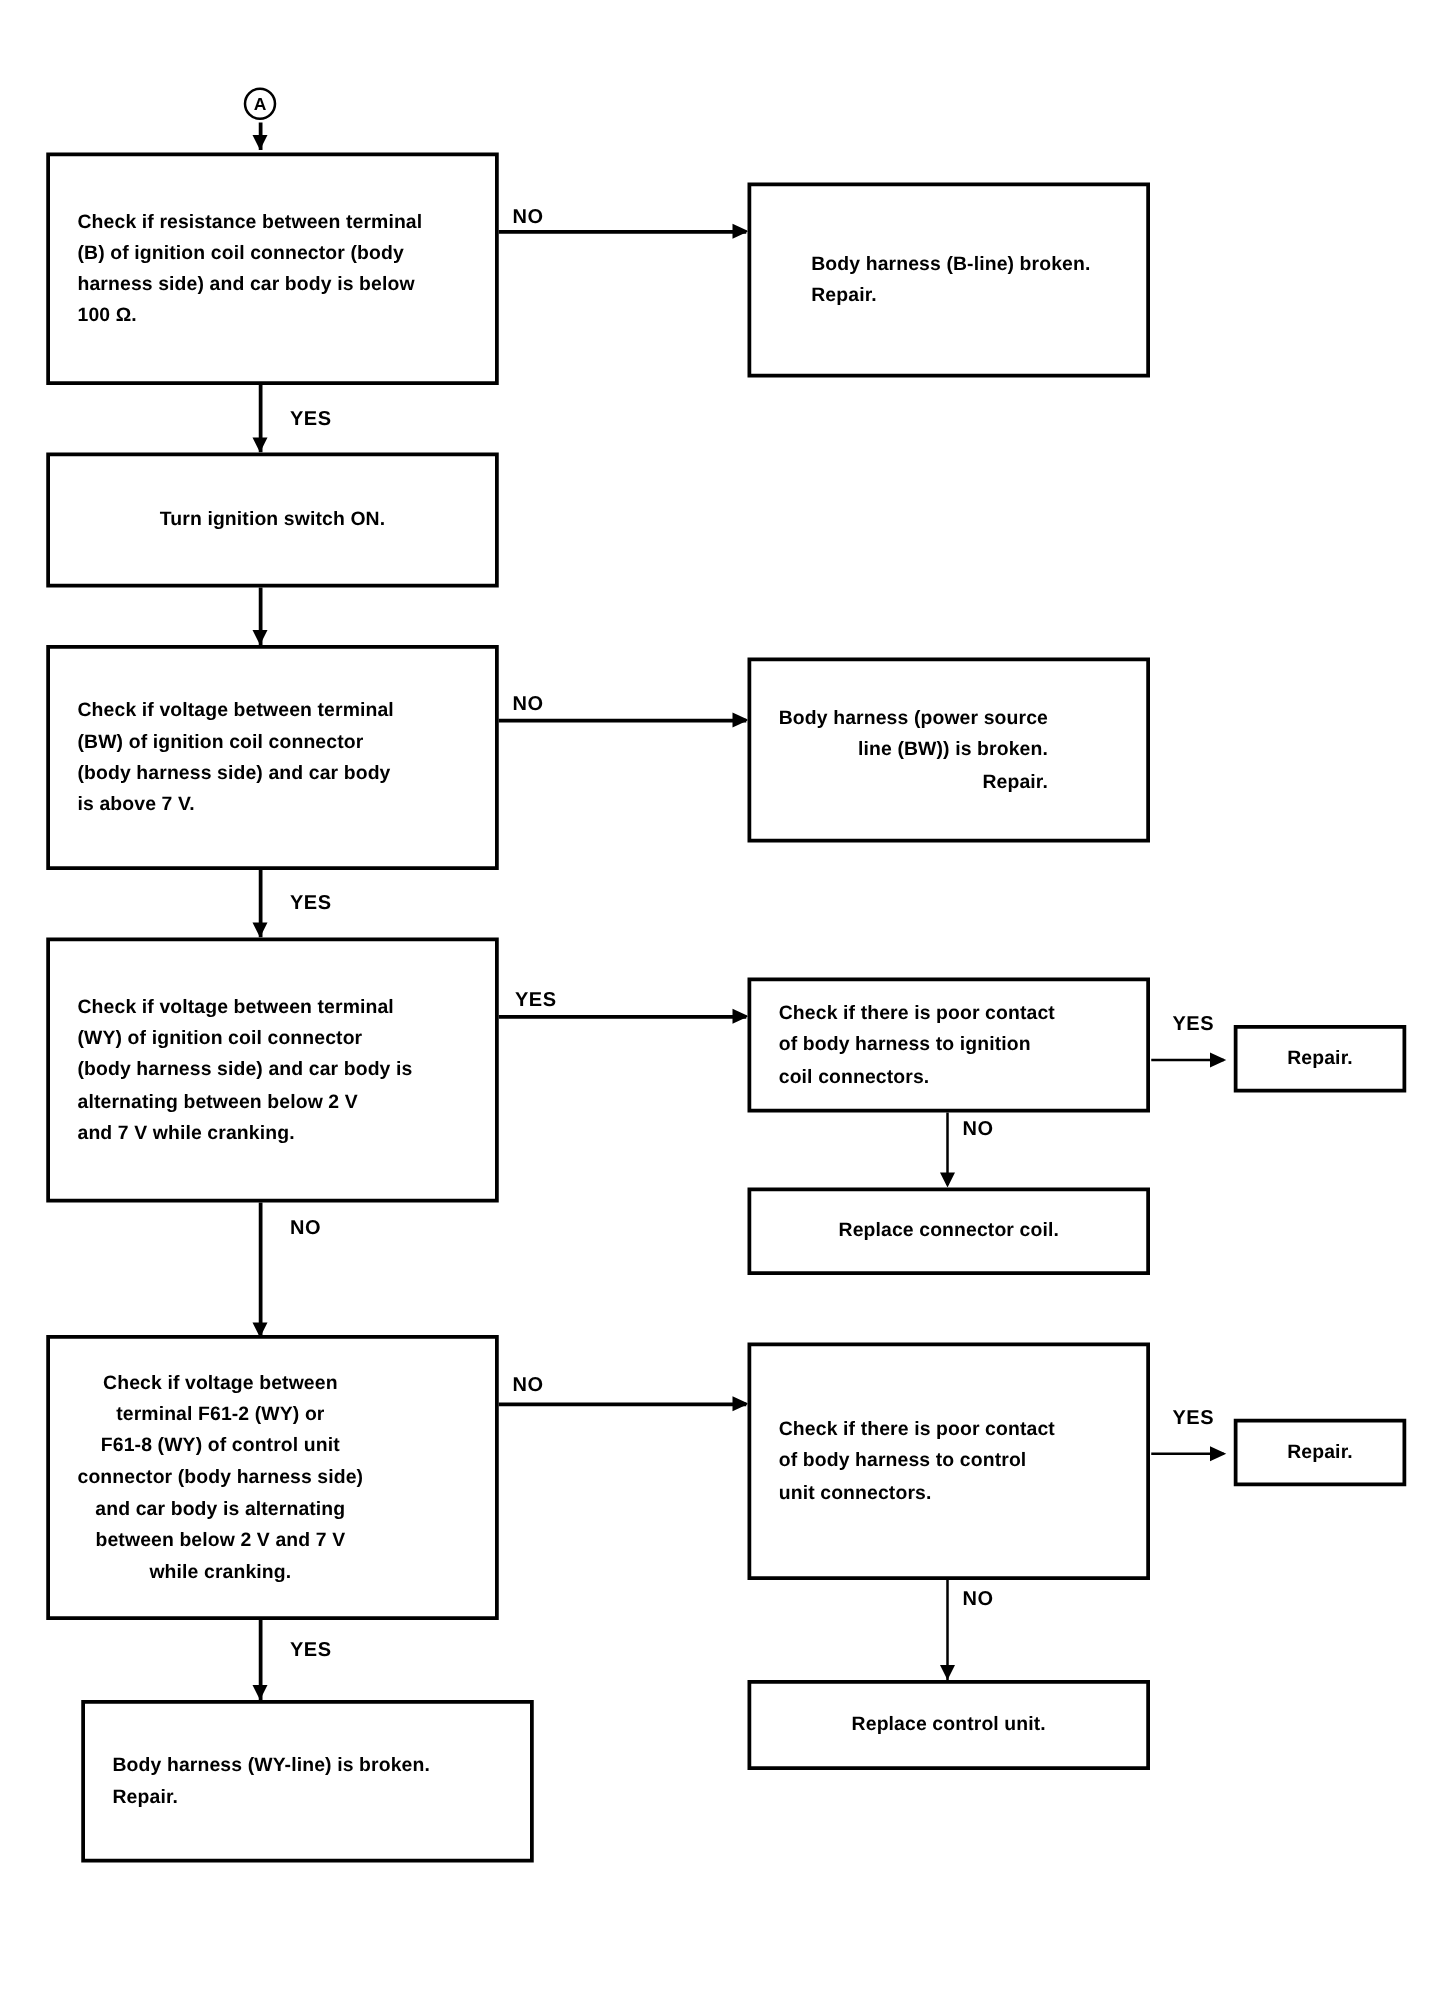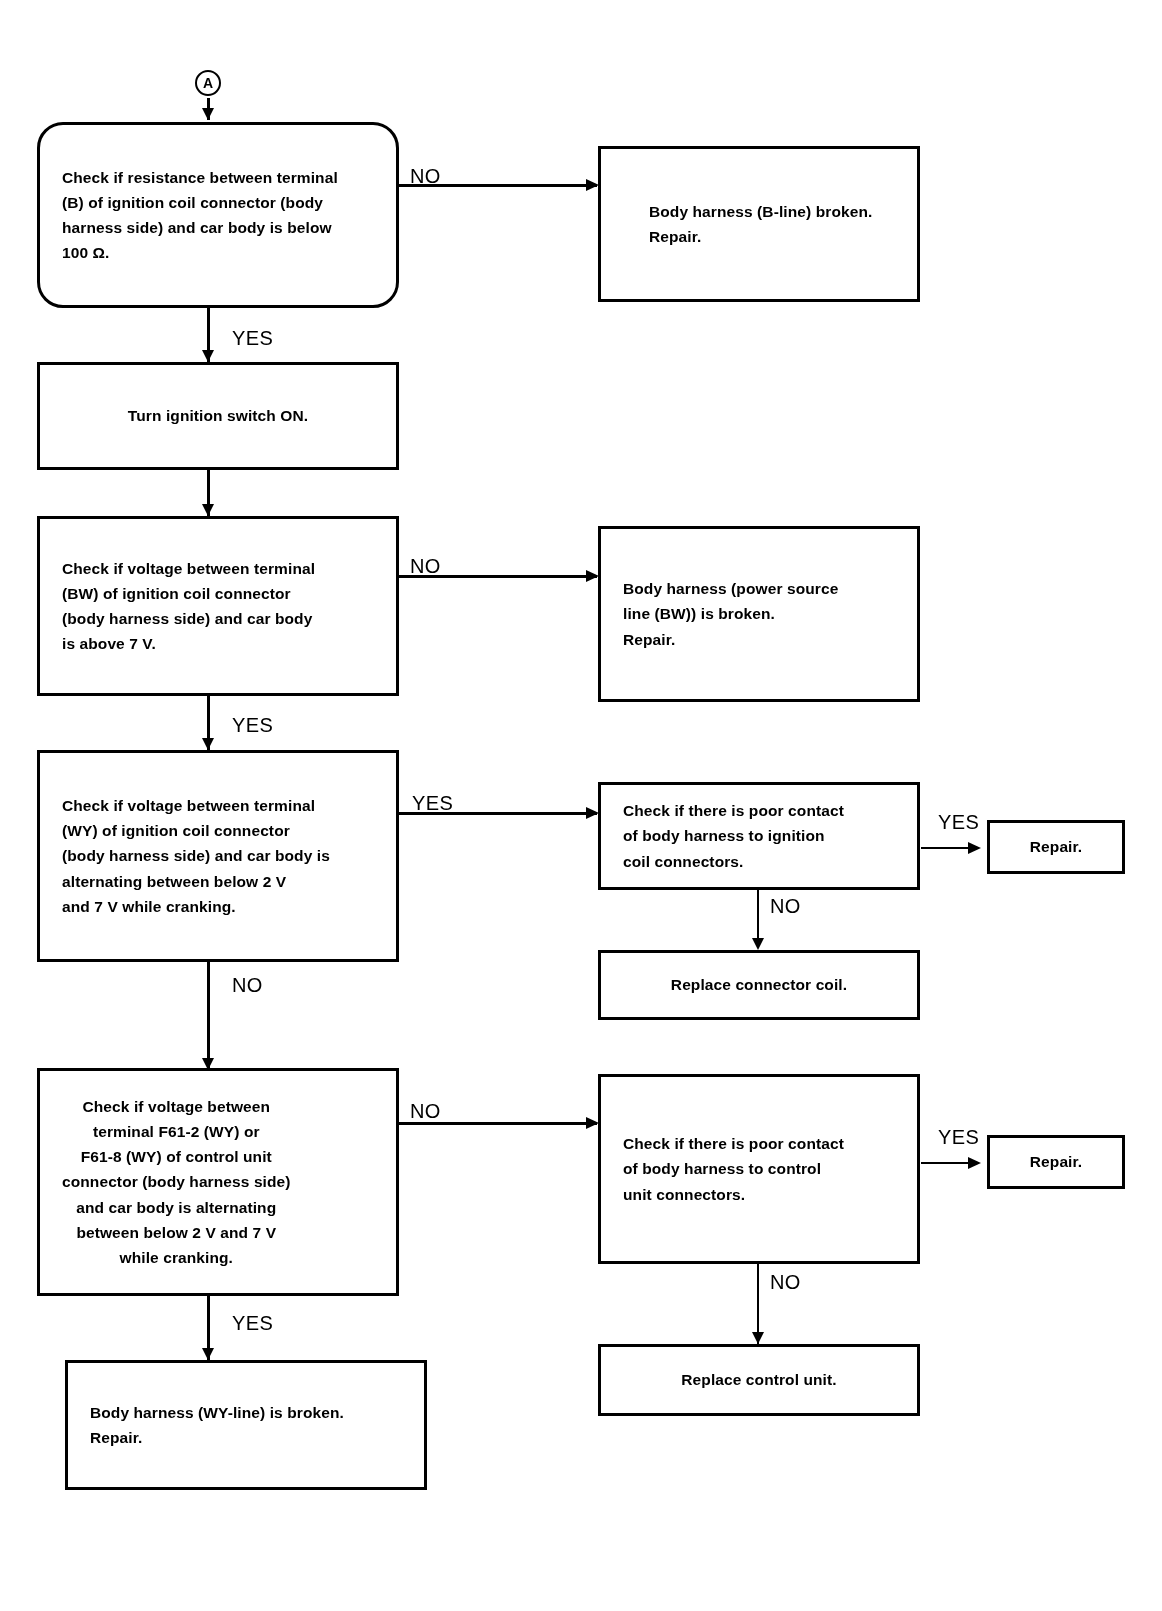--- a/index.html
+++ b/index.html
@@ -96,39 +96,39 @@
     width: 0;
     height: 0;
     border-top: 6px solid transparent;
     border-bottom: 6px solid transparent;
     border-left: 13px solid #000000;
   }
 
   
   .label {
     position: absolute;
-    font-size: 20px;
-    font-weight: 400;
+    font-size: 16px;
+    font-weight: 700;
     letter-spacing: 0.4px;
     line-height: 1;
     white-space: nowrap;
   }
 </style>
 </head>
 <body>
 
 <div id="page">
 
   <div class="connector-circle" style="left:195px; top:70px;">
     <span class="txt">A</span>
   </div>
   <div class="vline" style="left:207px; top:98px; height:22px;"></div>
   <div class="arrow-down" style="left:202px; top:108px;"></div>
 
-  <div class="box" style="left:37px; top:122px; width:362px; height:186px;border-radius:26px;">
+  <div class="box" style="left:37px; top:122px; width:362px; height:186px;">
     <span class="txt">Check if resistance between terminal
 (B) of ignition coil connector (body
 harness side) and car body is below
 100 Ω.</span>
   </div>
 
   <div class="hline" style="left:399px; top:184px; width:198px;"></div>
   <div class="arrow-right" style="left:586px; top:179px;"></div>
   <div class="label" style="left:410px; top:166px;">NO</div>
 
@@ -152,21 +152,21 @@
     <span class="txt">Check if voltage between terminal
 (BW) of ignition coil connector
 (body harness side) and car body
 is above 7 V.</span>
   </div>
 
   <div class="hline" style="left:399px; top:575px; width:198px;"></div>
   <div class="arrow-right" style="left:586px; top:570px;"></div>
   <div class="label" style="left:410px; top:556px;">NO</div>
 
-  <div class="box" style="left:598px; top:526px; width:322px; height:176px;">
+  <div class="box" style="left:598px; top:526px; width:322px; height:148px;text-align:right;">
     <span class="txt">Body harness (power source
 line (BW)) is broken.
 Repair.</span>
   </div>
 
   <div class="vline" style="left:207px; top:696px; height:54px;"></div>
   <div class="arrow-down" style="left:202px; top:738px;"></div>
   <div class="label" style="left:232px; top:715px;">YES</div>
 
   <div class="box" style="left:37px; top:750px; width:362px; height:212px;">

